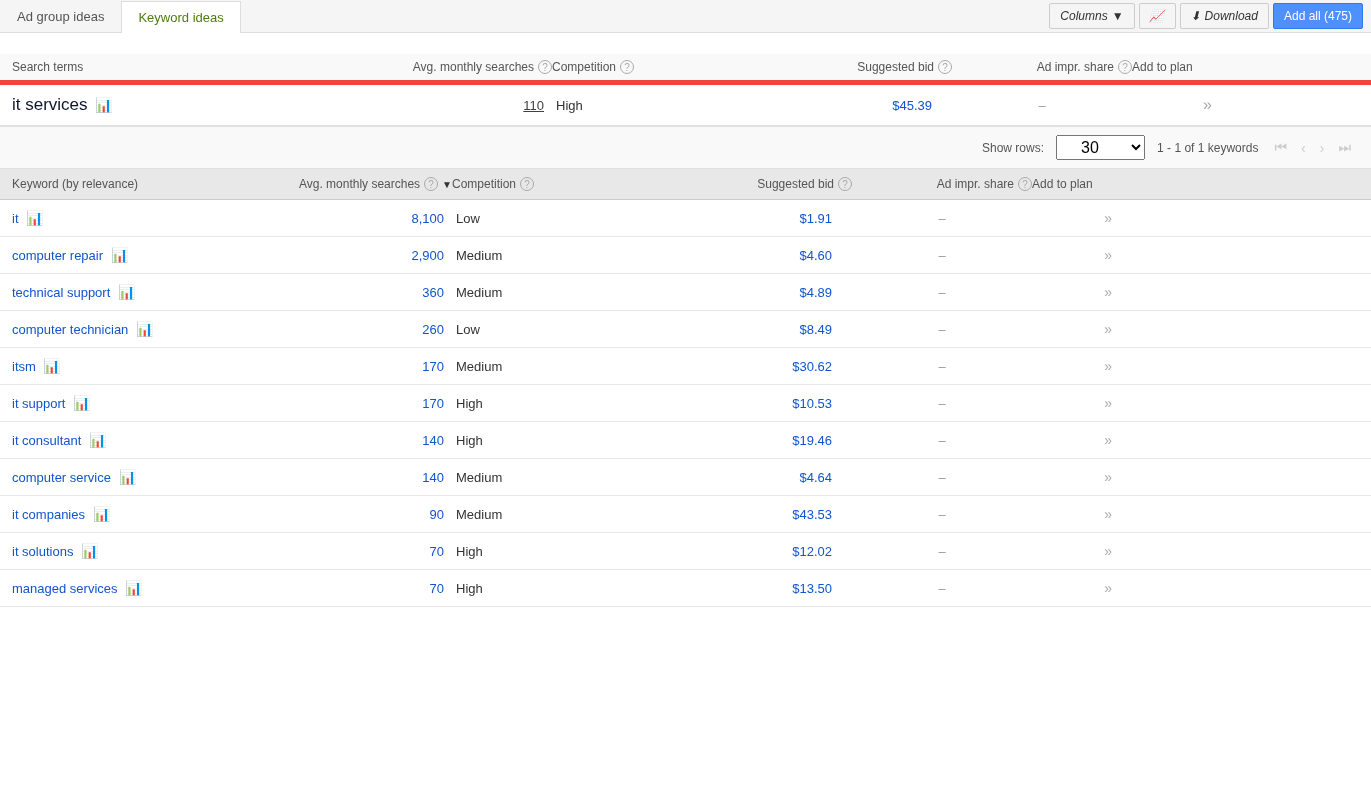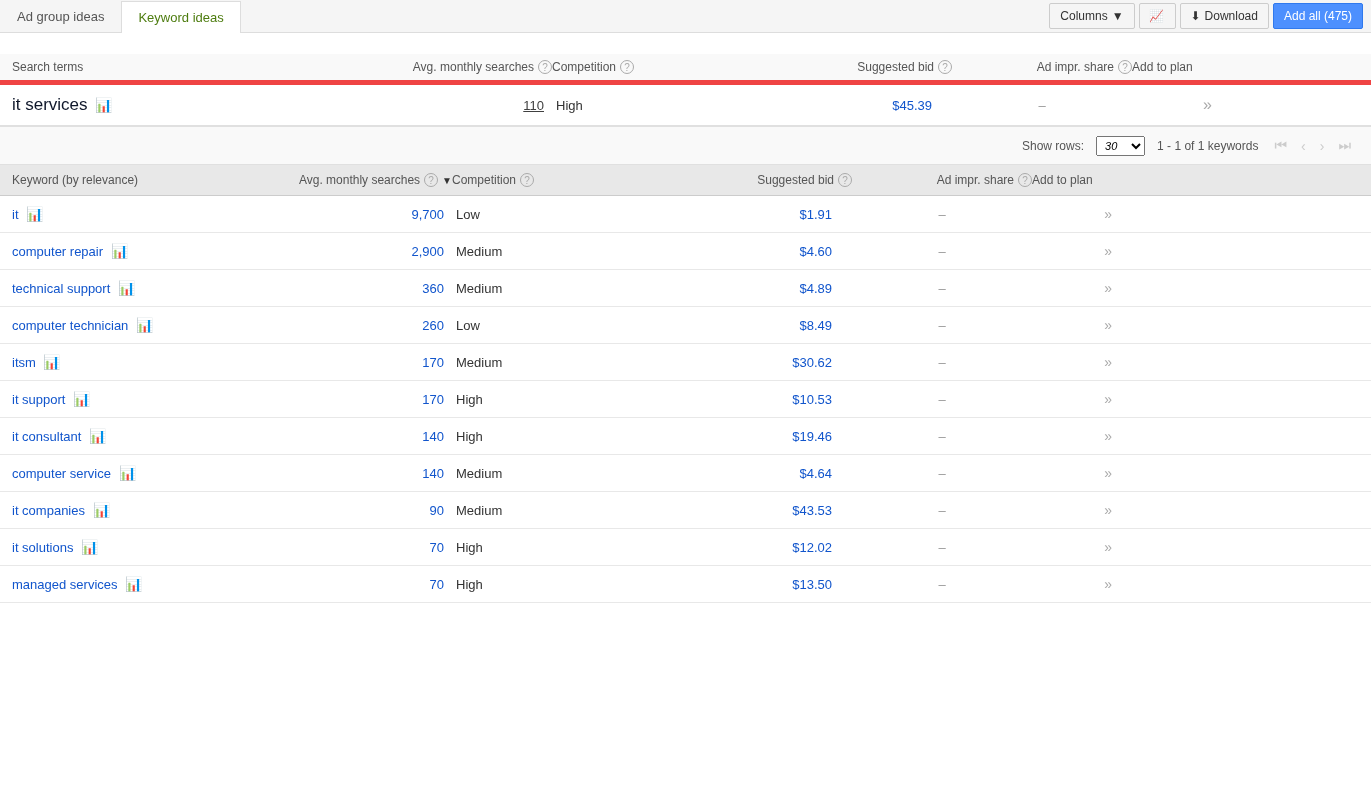--- a/index.html
+++ b/index.html
@@ -5,41 +5,41 @@
     * { box-sizing: border-box; margin: 0; padding: 0; }
     body { font-family: Arial, sans-serif; font-size: 13px; color: #333; background: #fff; }
 
     
     .tabs { display: flex; align-items: center; border-bottom: 1px solid #ddd; background: #f5f5f5; padding: 0; }
     .tab { padding: 8px 16px; cursor: pointer; border: 1px solid transparent; border-bottom: none; font-size: 13px; color: #555; background: #f5f5f5; }
     .tab.active { background: #fff; border-color: #ddd; color: #4d7c0f; margin-bottom: -1px; }
     .tab-actions { margin-left: auto; display: flex; align-items: center; gap: 4px; padding-right: 8px; }
     .btn { padding: 5px 10px; font-size: 12px; cursor: pointer; border: 1px solid #ccc; background: #f5f5f5; color: #333; border-radius: 2px; }
     .btn-blue { background: #4d90fe; color: #fff; border-color: #3079ed; }
-    .btn-icon { display: flex; align-items: center; gap: 4px; }
+    .btn-icon { display: flex; align-items: center; gap: 4px; font-style: italic; }
 
     
     .search-section { border-bottom: 1px solid #e0e0e0; }
     .table-header { display: grid; grid-template-columns: 380px 160px 200px 200px 180px 80px; padding: 6px 12px; font-size: 12px; color: #555; background: #f9f9f9; border-bottom: 5px solid #ef4444; align-items: center; margin-top: 21px; }
     .table-header .col { display: flex; align-items: center; gap: 4px; }
     .table-header .col.right { justify-content: flex-end; }
     .help-icon { display: inline-block; width: 14px; height: 14px; border-radius: 50%; border: 1px solid #aaa; color: #aaa; font-size: 10px; text-align: center; line-height: 13px; cursor: pointer; }
 
     .search-row { display: grid; grid-template-columns: 380px 160px 200px 200px 180px 80px; padding: 10px 12px; background: #fff; border-bottom: 1px solid #e0e0e0; align-items: center; }
     .search-row .keyword-name { color: #0f172a; font-size: 17px; font-weight: 400; }
     .search-row .num { color: #404040; text-align: right; text-decoration: underline; }
     .search-row .competition { color: #333; }
     .search-row .bid { color: #1155cc; text-align: right; }
     .search-row .dash { color: #999; text-align: center; }
     .search-row .arrow { color: #aaa; text-align: right; font-size: 16px; }
     .chart-icon { color: #aaa; font-size: 14px; cursor: pointer; }
 
     
     .pagination-bar { display: flex; align-items: center; justify-content: flex-end; padding: 8px 16px; background: #f9f9f9; border-bottom: 1px solid #e0e0e0; gap: 12px; font-size: 12px; color: #555; }
-    .pagination-bar select { font-size: 11px; padding: 2px 4px; font-style: italic; }
+    .pagination-bar select { font-size: 16px; padding: 2px 20px; }
     .pagination-controls { display: flex; align-items: center; gap: 6px; }
     .pg-btn { background: none; border: none; cursor: pointer; color: #555; font-size: 14px; padding: 2px 4px; }
     .pg-btn:disabled { color: #ccc; cursor: default; }
 
     
     .keywords-section { }
     .kw-header { display: grid; grid-template-columns: 280px 160px 200px 200px 180px 80px; padding: 8px 12px; font-size: 12px; color: #555; background: #e8e8e8; border-bottom: 1px solid #ccc; align-items: center; }
     .kw-header .col { display: flex; align-items: center; gap: 4px; }
     .kw-header .col.right { justify-content: flex-end; }
     .sort-arrow { font-size: 10px; color: #333; }
@@ -158,21 +158,21 @@
       <span>Add to plan</span>
     </div>
   </div>
 
   <div id="keyword-rows">
       <div class="kw-row">
     <div class="cell-with-icon">
       <a class="keyword-name" href="#">it</a>
       <span class="chart-icon">📊</span>
     </div>
-    <div class="num">9,700</div>
+    <div class="num">8,100</div>
     <div class="competition">Low</div>
     <div class="bid">$1.91</div>
     <div class="dash">–</div>
     <div class="arrow-cell" style="cursor:pointer;">»</div>
   </div>
       <div class="kw-row">
     <div class="cell-with-icon">
       <a class="keyword-name" href="#">computer repair</a>
       <span class="chart-icon">📊</span>
     </div>

